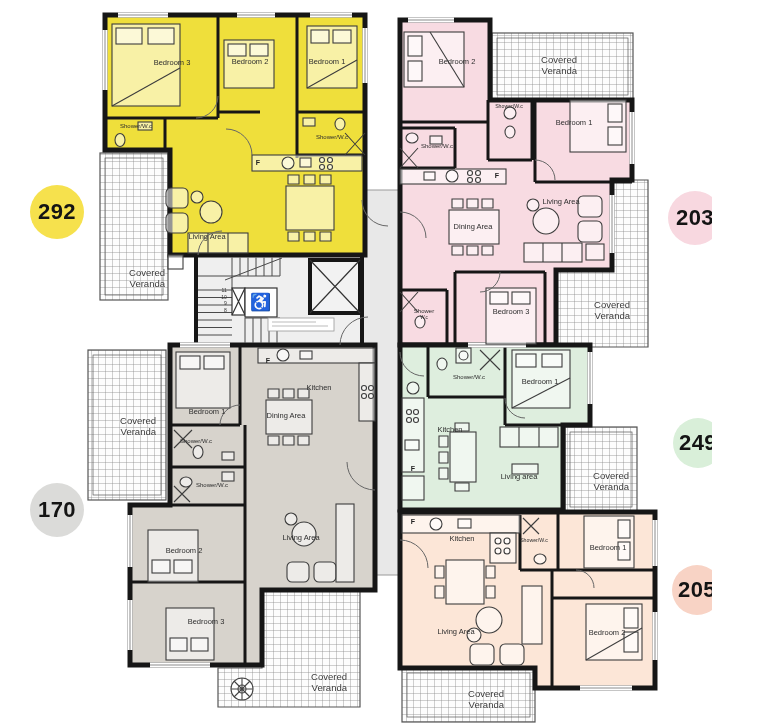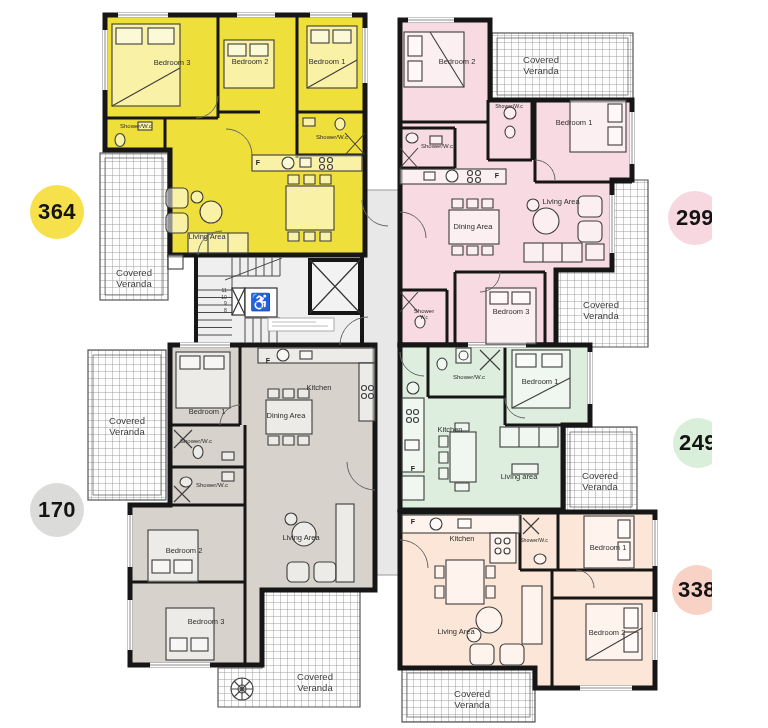--- a/index.html
+++ b/index.html
@@ -5,21 +5,21 @@
   html,body{margin:0;padding:0;background:#fff;}
   .stage{position:relative;width:712px;height:728px;background:#ffffff;overflow:hidden;
          font-family:"Liberation Sans",sans-serif;}
   .stage svg{position:absolute;left:0;top:0;}
   .lbl{position:absolute;transform:translate(-50%,-50%);font-size:7.5px;color:#2d2d2d;
        white-space:nowrap;text-align:center;line-height:1.15;pointer-events:none;}
   .sm{font-size:6px;}
   .xs{font-size:5.2px;}
   .f{font-size:7px;font-weight:bold;color:#222;}
   .veranda{font-size:9.5px;color:#3a3a3a;white-space:normal;line-height:1.2;
-           text-shadow:0 0 3px #fff,0 0 3px #fff;}
+           text-shadow:0 0 3px #fff,0 0 3px #fff;text-align:right;}
   .badge-num{position:absolute;transform:translate(-50%,-50%);font-size:22px;font-weight:bold;
              color:#141414;letter-spacing:.5px;}
   .steps{position:absolute;transform:translate(-50%,0);font-size:5px;color:#333;line-height:1.3;
          text-align:right;}
   .steps span{display:block;}
   .wheel{position:absolute;transform:translate(-50%,-50%);font-size:17px;color:#222;}
   .sub{display:block;font-size:4.6px;}
 </style>
 </head>
 <body>
@@ -419,19 +419,19 @@
 <div class="lbl veranda" style="left:600px;top:481px;width:58px">Covered Veranda</div>
 
 <div class="lbl f" style="left:413px;top:522px">F</div>
 <div class="lbl" style="left:462px;top:539px">Kitchen</div>
 <div class="lbl xs" style="left:534px;top:541px">Shower/W.c</div>
 <div class="lbl" style="left:608px;top:548px">Bedroom 1</div>
 <div class="lbl" style="left:456px;top:632px">Living Area</div>
 <div class="lbl" style="left:607px;top:633px">Bedroom 2</div>
 <div class="lbl veranda" style="left:472px;top:699px;width:64px">Covered Veranda</div>
 
-<div class="badge-num" style="left:57px;top:212px">364</div>
-<div class="badge-num" style="left:695px;top:218px">299</div>
+<div class="badge-num" style="left:57px;top:212px">292</div>
+<div class="badge-num" style="left:695px;top:218px">203</div>
 <div class="badge-num" style="left:57px;top:510px">170</div>
 <div class="badge-num" style="left:698px;top:443px">249</div>
-<div class="badge-num" style="left:697px;top:590px">338</div>
+<div class="badge-num" style="left:697px;top:590px">205</div>
 
 </div>
 
 </body></html>

